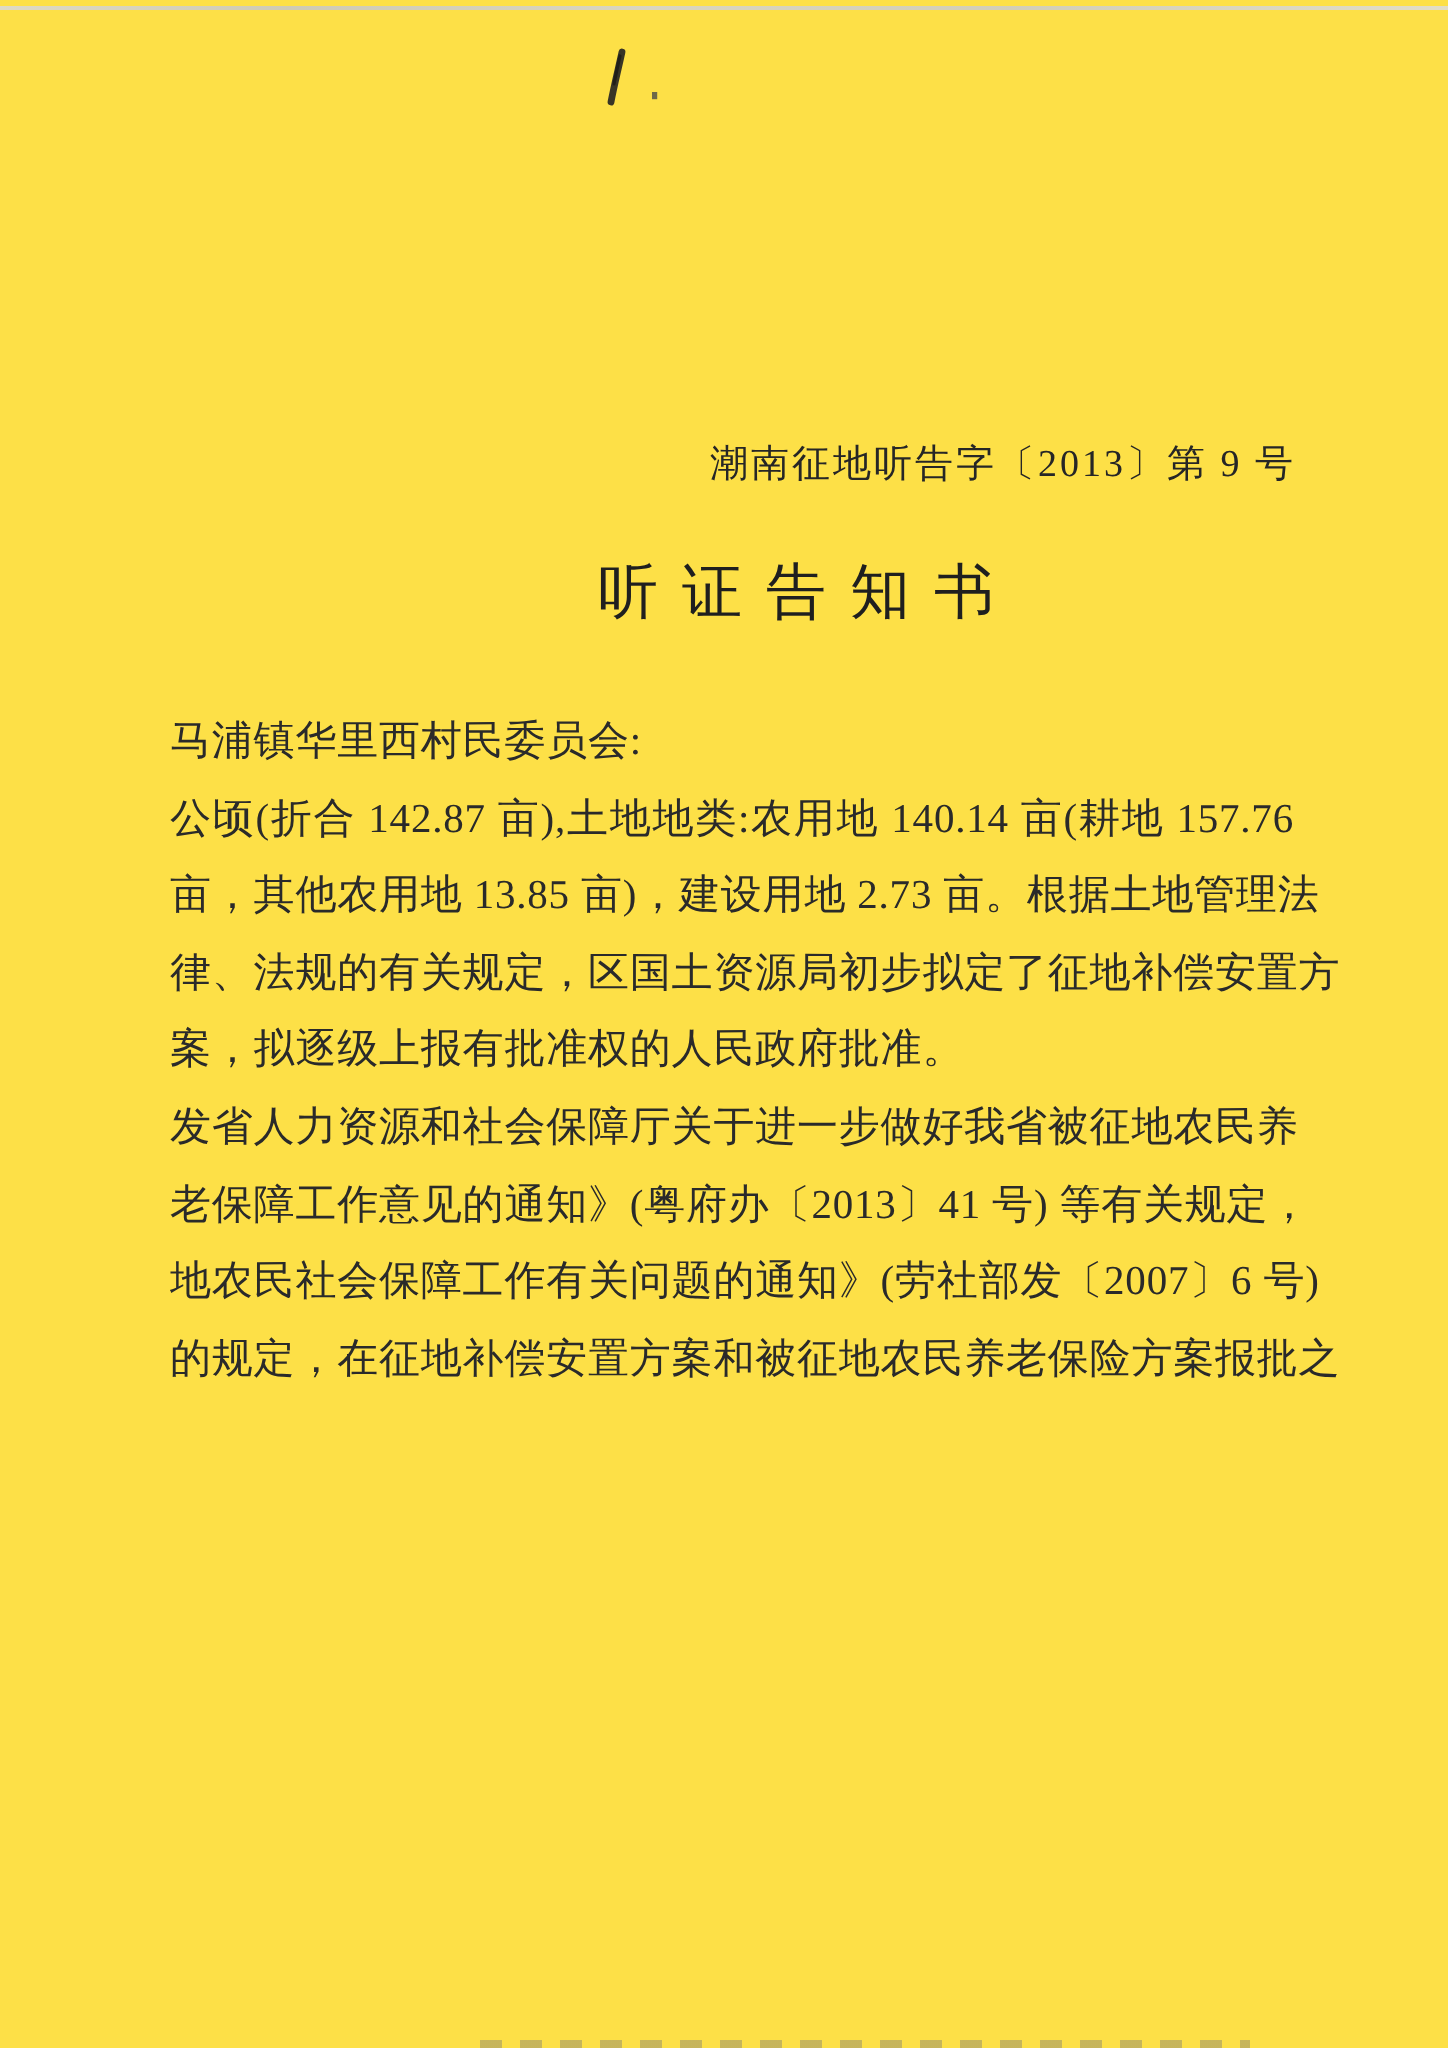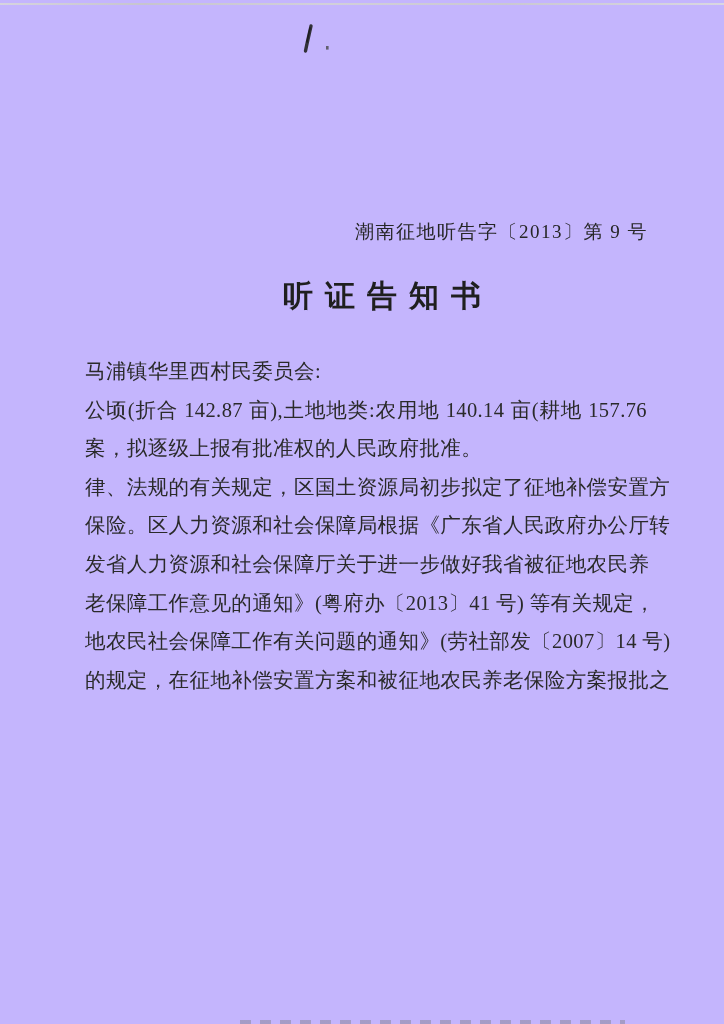--- a/index.html
+++ b/index.html
@@ -4,21 +4,21 @@
 <style>
   html, body {
     margin: 0;
     padding: 0;
     background: #ffffff;
   }
   .page {
     position: relative;
     width: 724px;
     height: 1024px;
-    background: #c4b5fd;
+    background: #fde047;
     overflow: hidden;
     font-family: "Liberation Serif", "DejaVu Serif", serif;
     color: #2e2e2e;
   }
   
   .scan-edge-top {
     position: absolute;
     top: 3px;
     left: 0;
     width: 724px;
@@ -42,27 +42,27 @@
     right: 76px;
     font-size: 19px;
     letter-spacing: 1.5px;
     color: #262626;
     white-space: nowrap;
   }
   
   .doc-title {
     position: absolute;
     top: 276px;
-    left: 84px;
+    left: 100px;
     width: 564px;
     padding-left: 22px;
     box-sizing: content-box;
     text-align: center;
     font-size: 30px;
-    font-weight: bold;
+    font-weight: normal;
     letter-spacing: 12px;
     color: #1f1f1f;
     white-space: nowrap;
   }
   
   .body-block {
     position: absolute;
     top: 352px;
     left: 85px;
     width: 562px;
@@ -109,24 +109,24 @@
     <rect x="32" y="28" width="2.6" height="3.6" fill="#4a4a4a" opacity="0.8"></rect>
   </svg>
 
   <div class="ref-number">潮南征地听告字〔2013〕第 9 号</div>
 
   <div class="doc-title">听证告知书</div>
 
   <div class="body-block">
     <div class="line p-end">马浦镇华里西村民委员会:</div>
     <div class="line">公顷(折合 142.87 亩),土地地类:农用地 140.14 亩(耕地 157.76</div>
+    <div class="line">亩，其他农用地 13.85 亩)，建设用地 2.73 亩。根据土地管理法</div>
+    <div class="line">律、法规的有关规定，区国土资源局初步拟定了征地补偿安置方</div>
     <div class="line p-end">案，拟逐级上报有批准权的人民政府批准。</div>
-    <div class="line">律、法规的有关规定，区国土资源局初步拟定了征地补偿安置方</div>
-    <div class="line">保险。区人力资源和社会保障局根据《广东省人民政府办公厅转</div>
     <div class="line">发省人力资源和社会保障厅关于进一步做好我省被征地农民养</div>
     <div class="line">老保障工作意见的通知》(粤府办〔2013〕41 号) 等有关规定，</div>
-    <div class="line">地农民社会保障工作有关问题的通知》(劳社部发〔2007〕14 号)</div>
+    <div class="line">地农民社会保障工作有关问题的通知》(劳社部发〔2007〕6 号)</div>
     <div class="line">的规定，在征地补偿安置方案和被征地农民养老保险方案报批之</div>
   </div>
 
   <div class="cutoff-line"></div>
 
 </div>
 
 </body></html>

